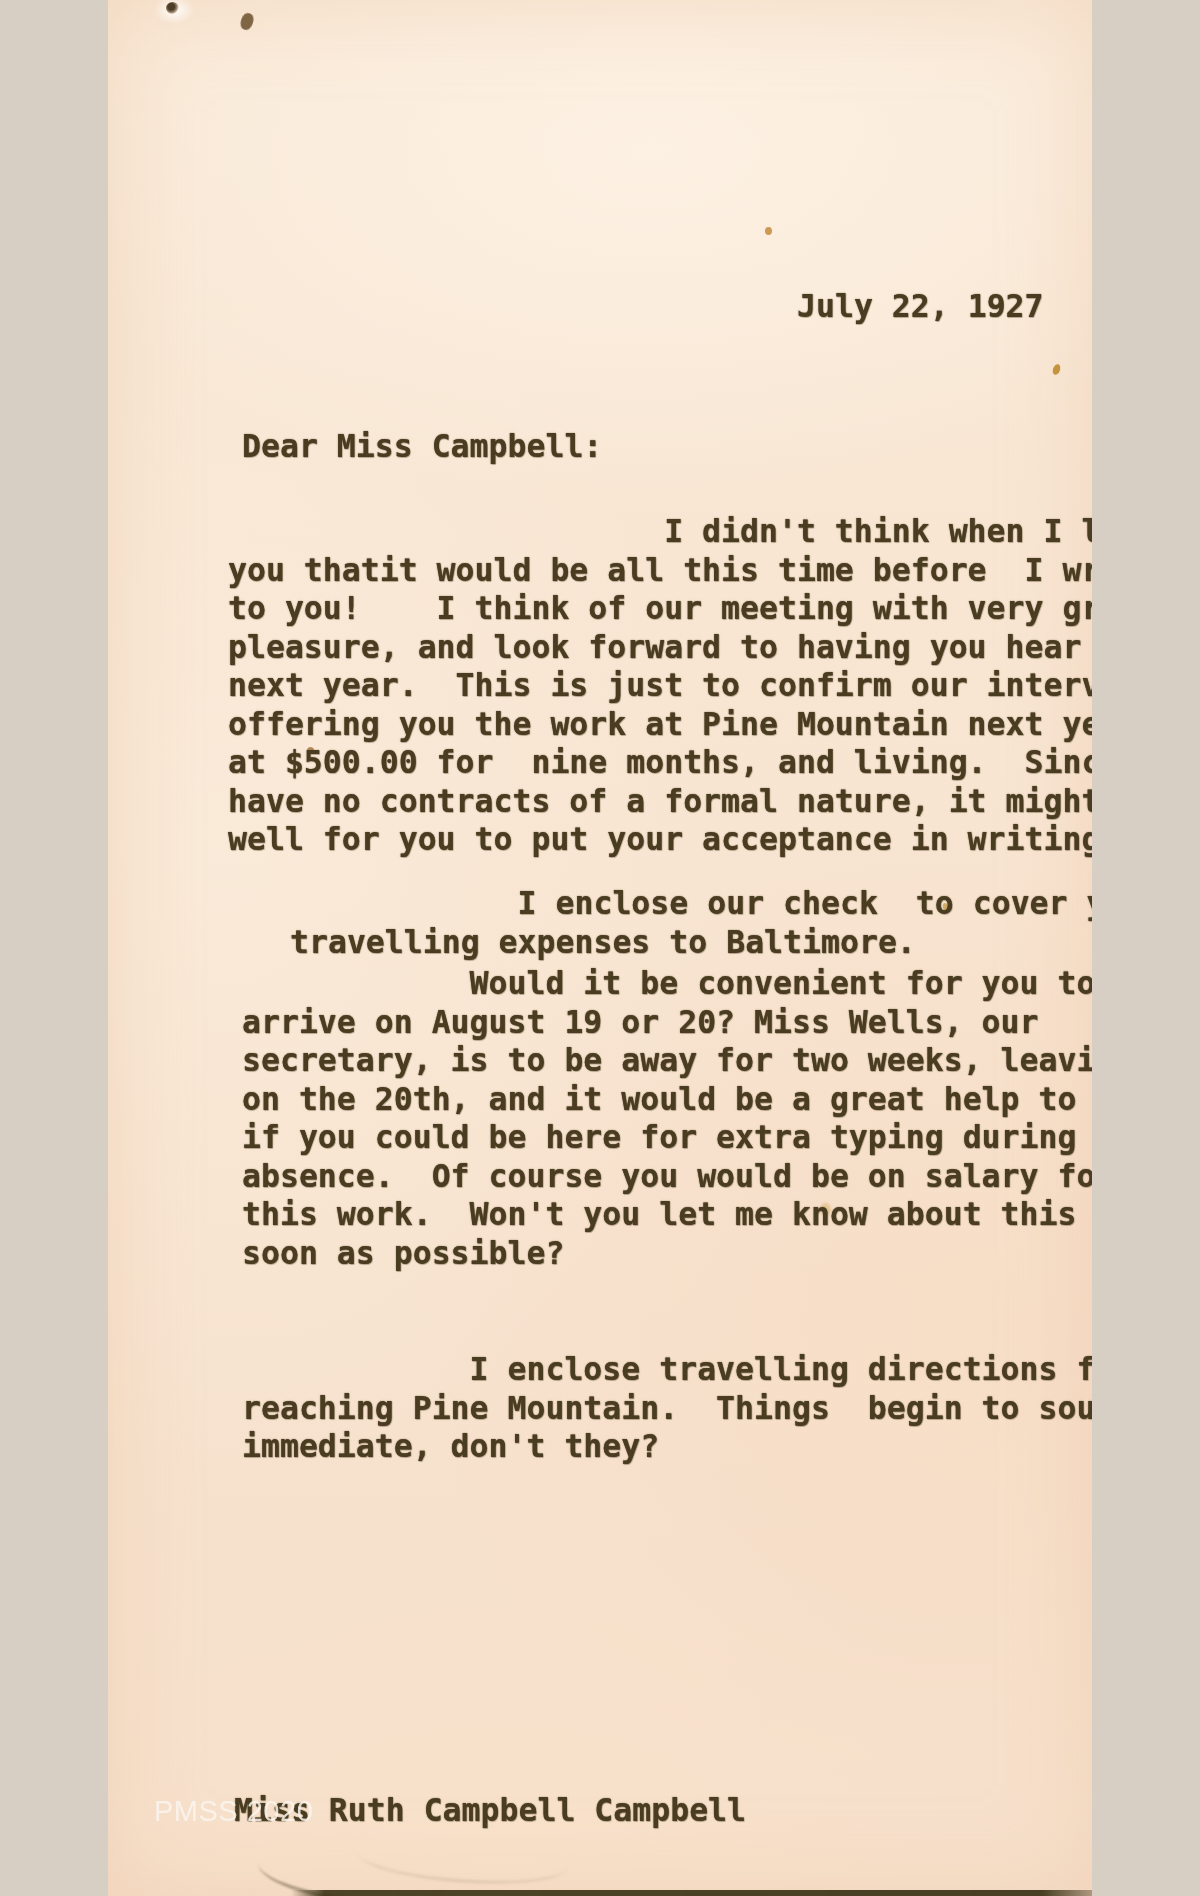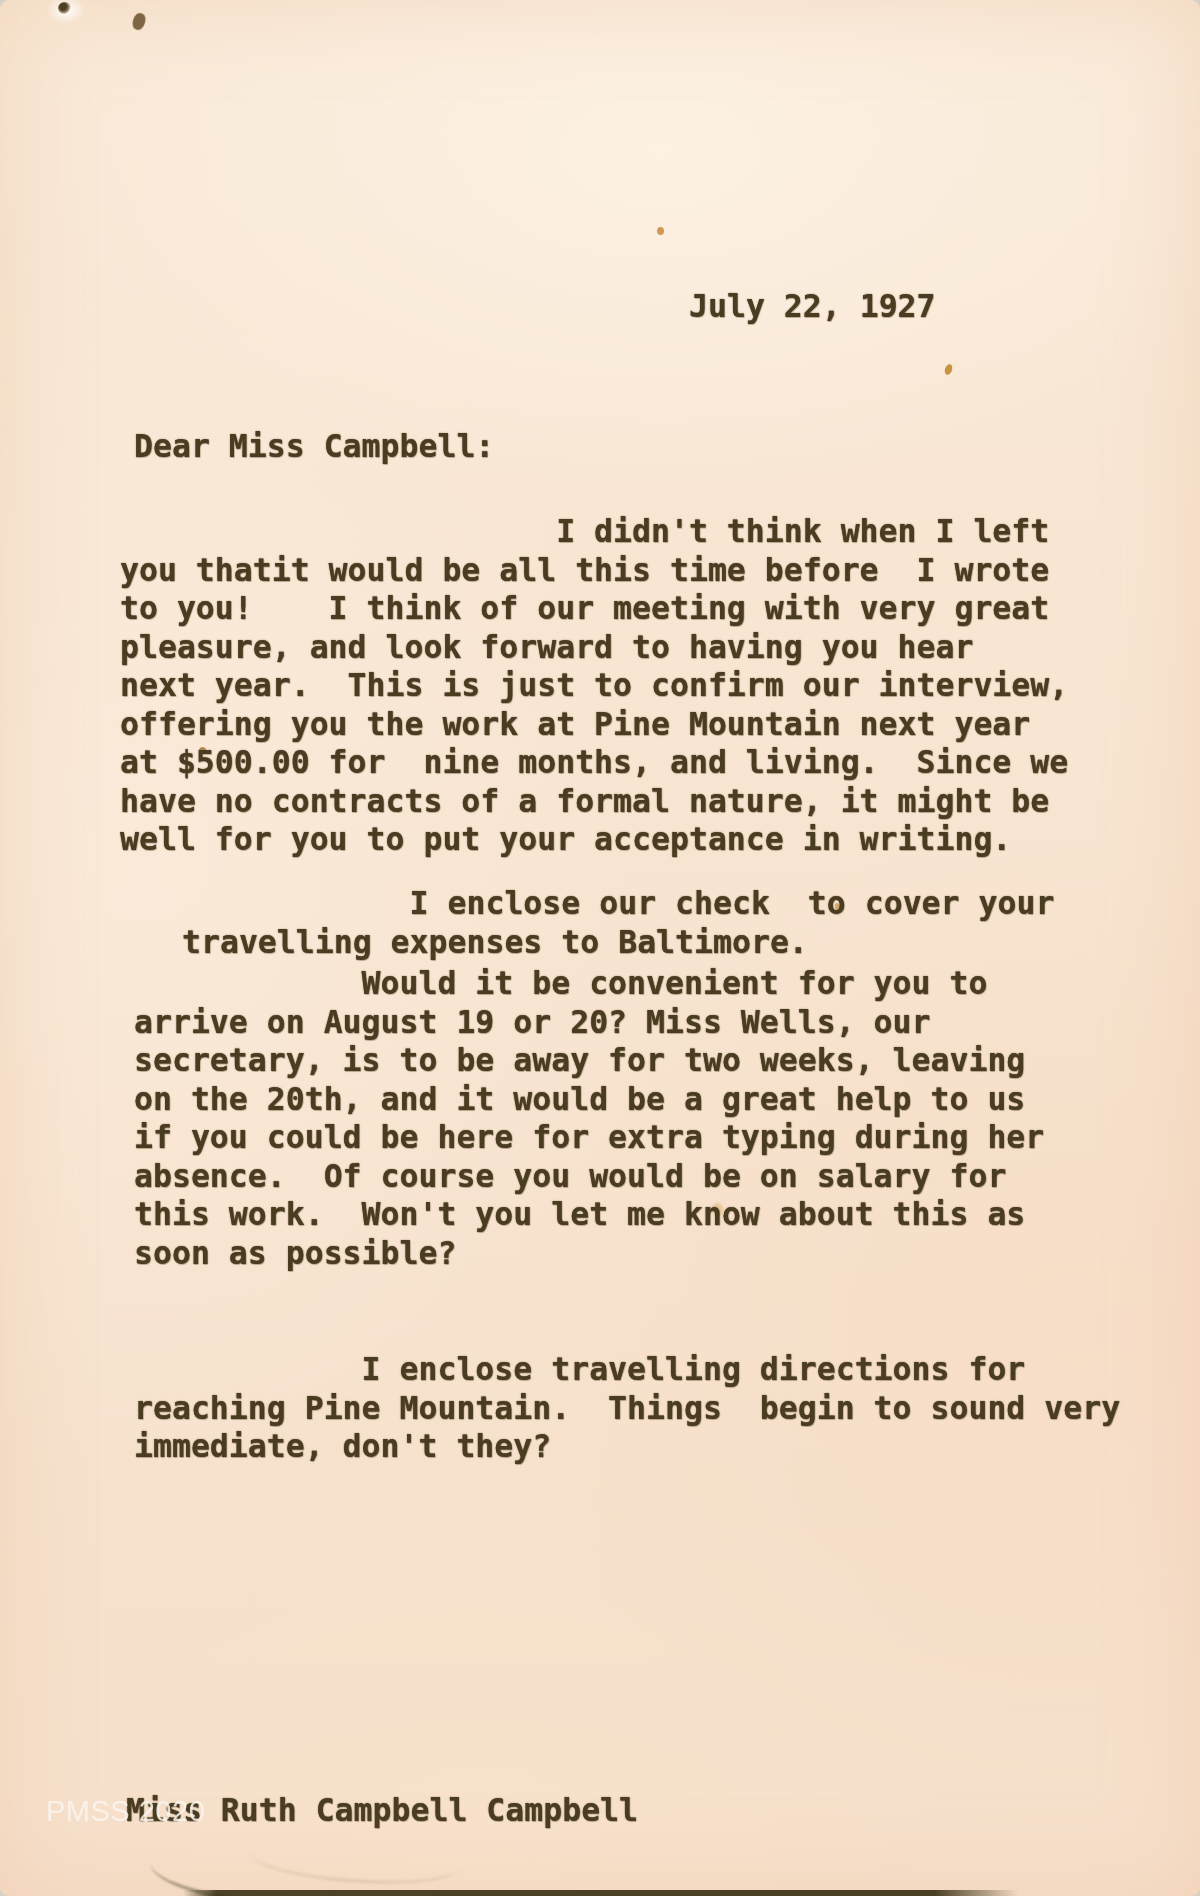--- a/index.html
+++ b/index.html
@@ -1,30 +1,29 @@
 <!DOCTYPE html>
 <html><head>
 <meta charset="utf-8">
 <style>
   html,body { margin:0; padding:0; background:#d8cfc4; }
   .page {
     position:relative;
-    width:1200px; height:1896px;
+    width:984px; height:1896px;
     margin:0 auto;
     overflow:hidden;
     background-color:#f7e5d1;
     background-image:
       radial-gradient(ellipse 900px 500px at 55% 8%, rgba(254,244,232,0.75), transparent 70%),
       radial-gradient(ellipse 700px 900px at 12% 45%, rgba(252,238,222,0.55), transparent 70%),
       radial-gradient(ellipse 800px 700px at 90% 70%, rgba(246,216,190,0.45), transparent 72%),
       radial-gradient(ellipse 650px 420px at 40% 97%, rgba(250,226,202,0.5), transparent 70%),
       linear-gradient(180deg,#f9e9d7 0%, #f7e3cf 60%, #f6e0cb 100%);
     box-shadow: inset 0 0 90px rgba(231,186,148,0.35);
     font-family:"DejaVu Sans Mono","Liberation Mono",monospace;
-    border-radius:9px;
   }
   .typed {
     position:absolute;
     white-space:pre;
     font-weight:700;
     font-size:31.5px;
     line-height:38.5px;
     color:#4a3c20;
     text-shadow: 0 0 1.3px rgba(74,60,32,0.85), 0.7px 0.7px 0 rgba(74,60,32,0.25);
   }

